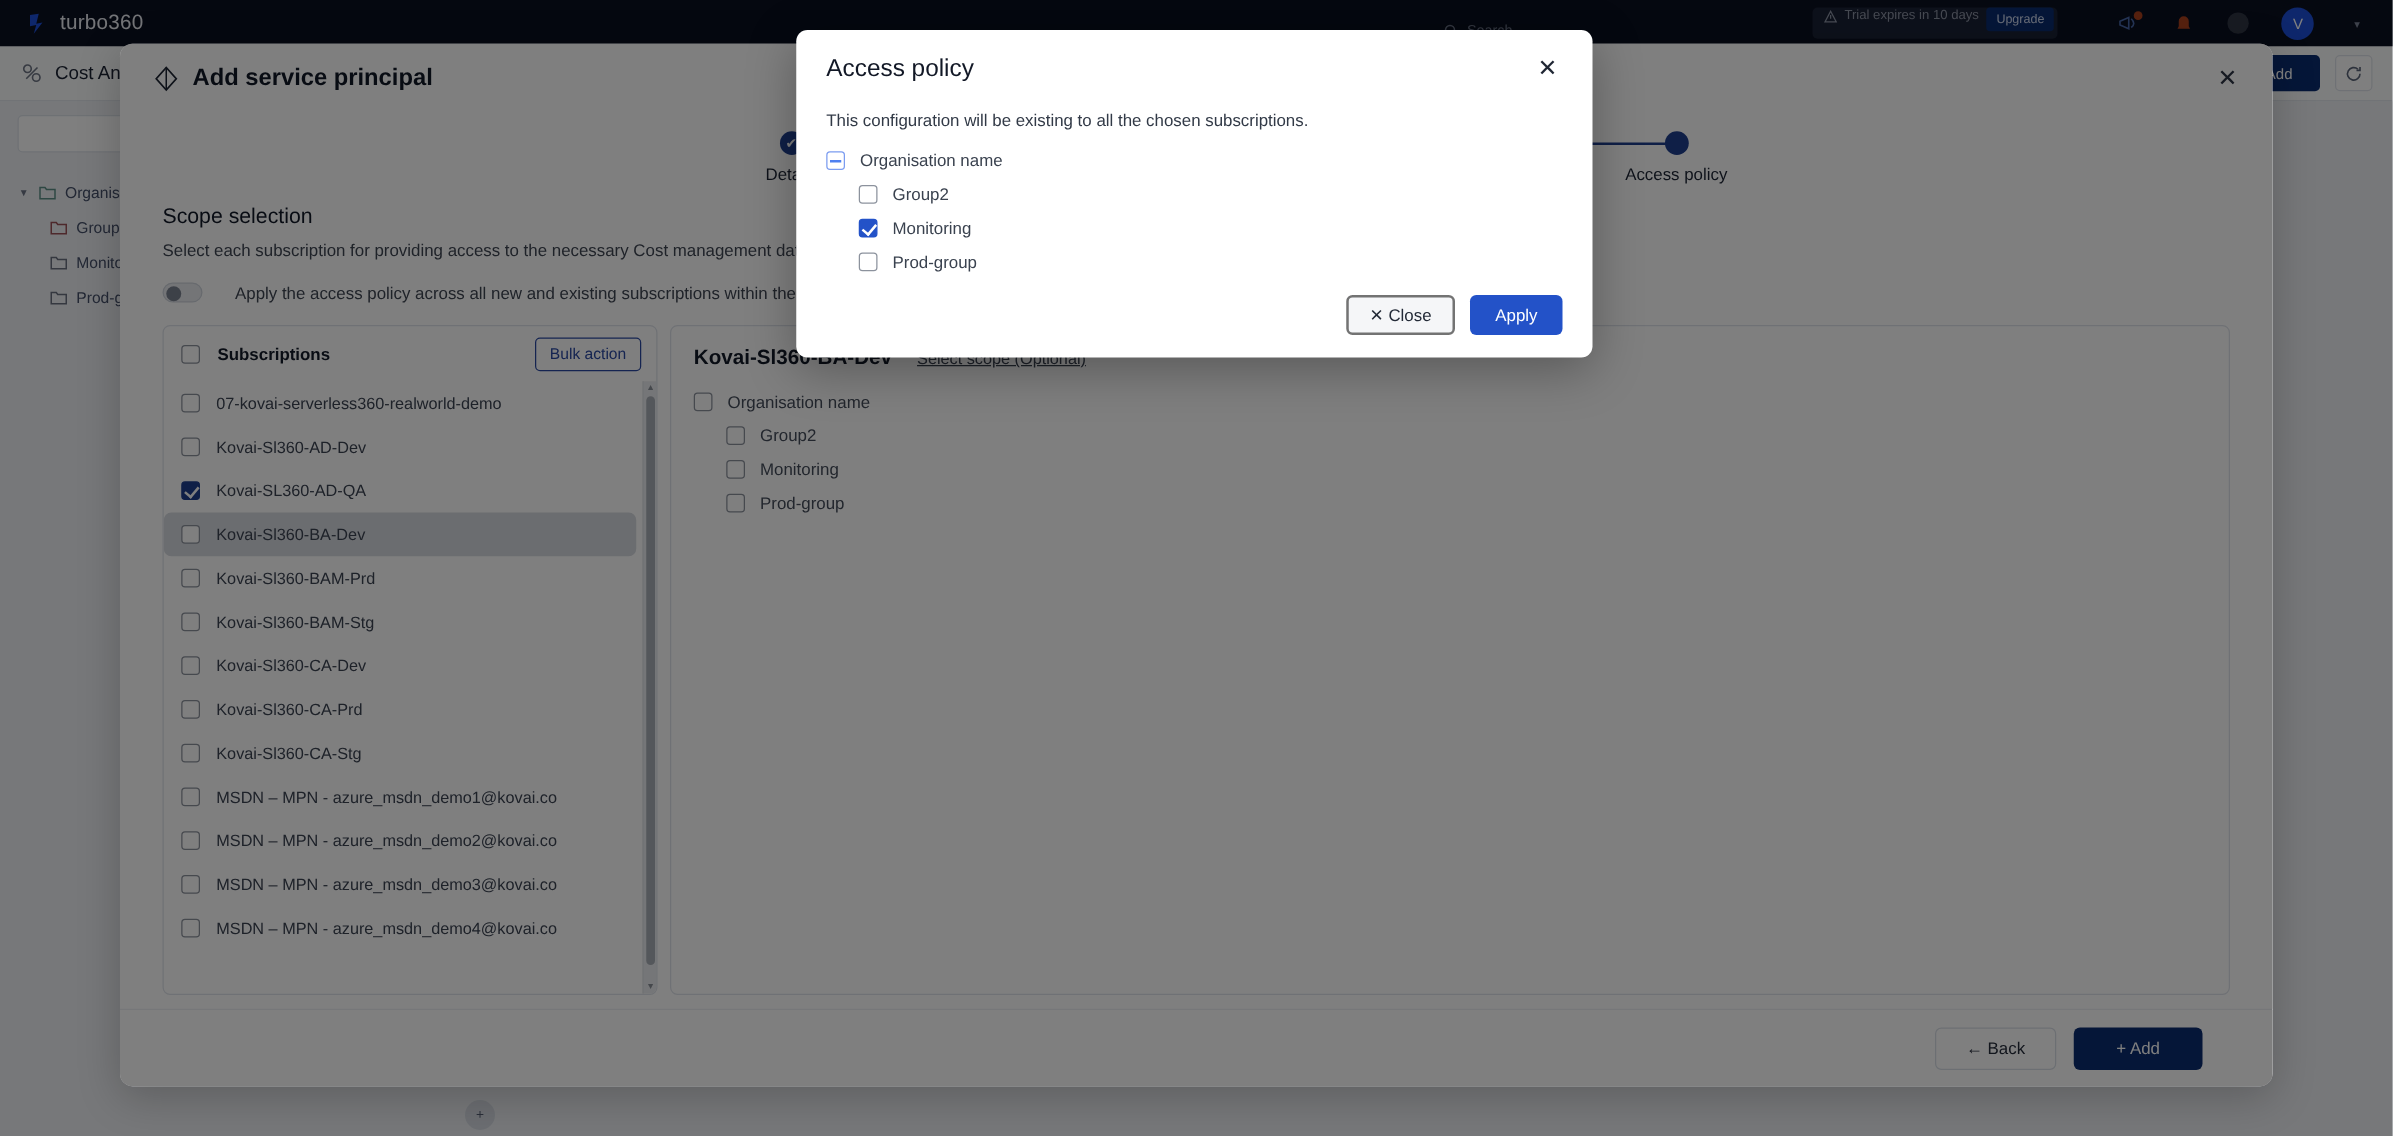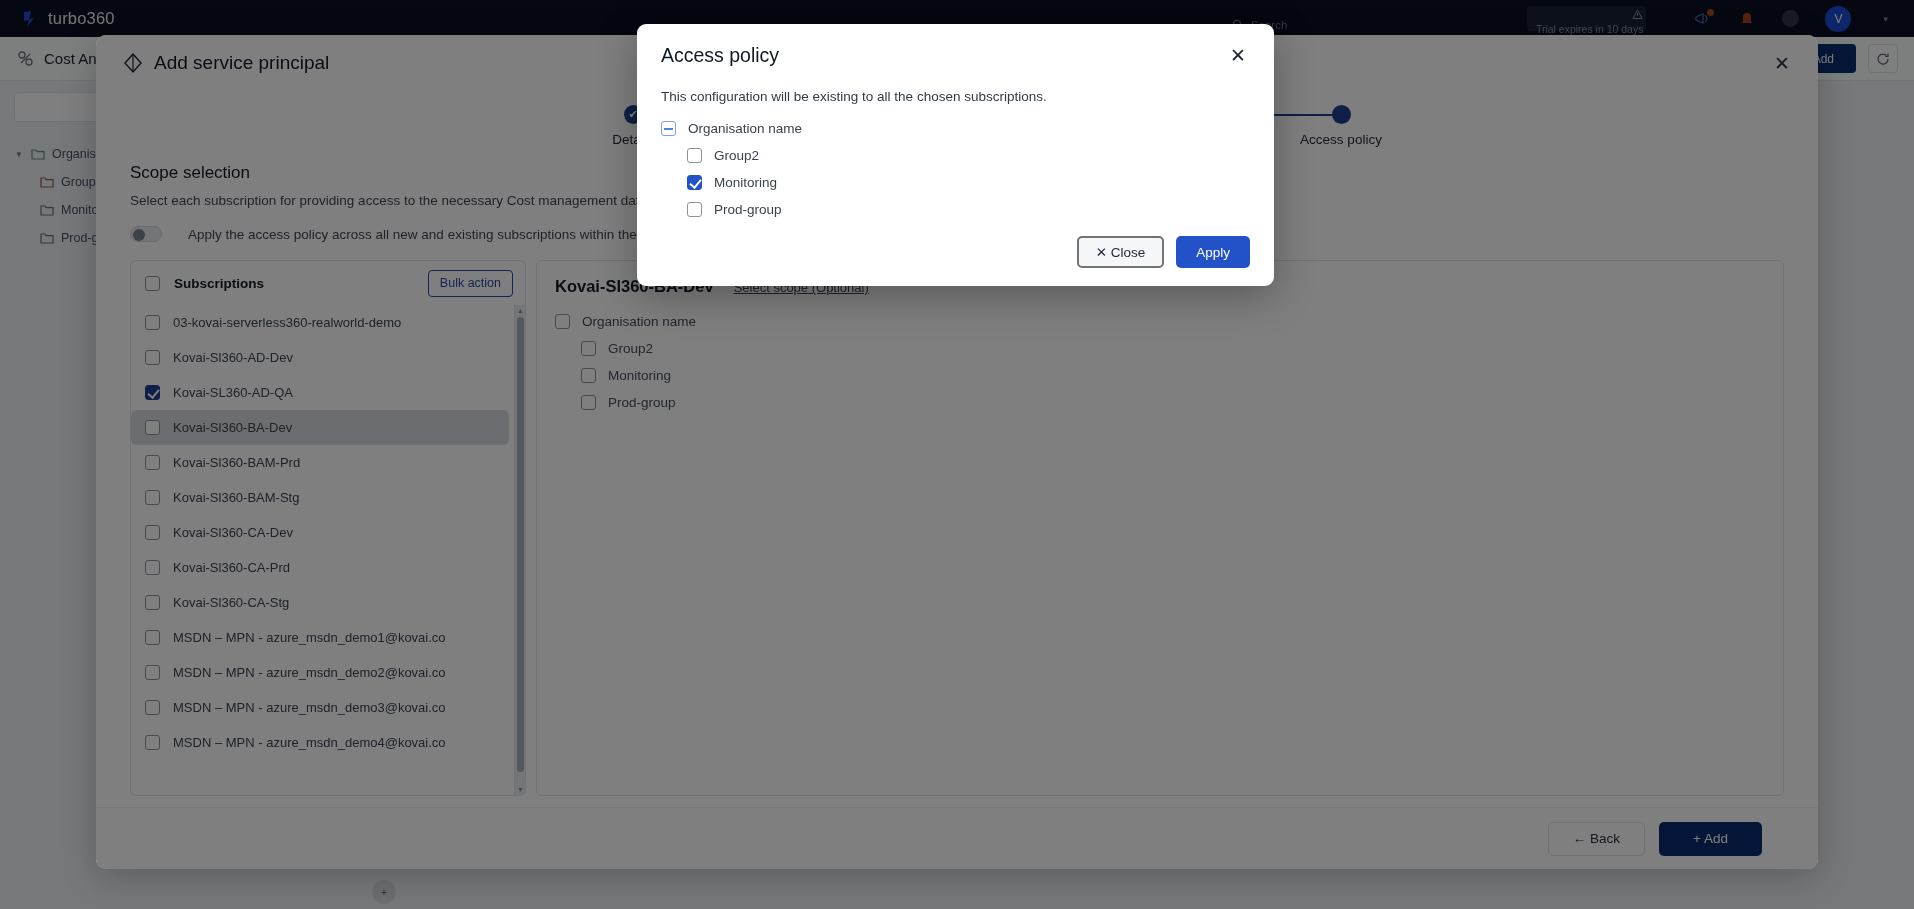--- a/index.html
+++ b/index.html
@@ -24,24 +24,23 @@
   .brand-text {
     color: #e8eaf0; font-size: 16.5px; letter-spacing: .2px; font-weight: 400;
   }
   .topbar-spacer { flex: 1 1 auto; }
   .search-box {
     width: 265px; height: 25px; display: flex; align-items: center; gap: 7px;
     color: #6b7487; font-size: 11.5px; margin-right: 30px; margin-top: 12px;
   }
   .search-box .mag { width: 12px; height: 12px; flex: 0 0 auto; }
   .trial-pill {
-    height: 25px; display: flex; align-items: flex-end; gap: 6px;
+    height: 25px; display: flex; align-items: flex-start; gap: 6px;
     background: #1b2236; border-radius: 4px; padding: 0 3px 0 9px;
     margin-right: 48px;
-    flex-direction: column;
   }
   .trial-pill .warn { width: 11px; height: 11px; }
   .trial-text { color: #8d94a5; font-size: 10.5px; white-space: nowrap; }
   .upgrade-btn {
     background: #0b2d70; color: #cfd9ef; font-size: 10px;
     border: none; border-radius: 3px; height: 19px; padding: 0 8px;
     cursor: pointer;
   }
   .tb-icons { display: flex; align-items: center; gap: 26px; margin-right: 16px; }
   .tb-ico { width: 18px; height: 18px; position: relative; opacity: .75; }
@@ -113,21 +112,21 @@
   
   #sp-wash {
     position: absolute; inset: 0; background: rgba(0,0,0,.50);
     z-index: 20; pointer-events: none;
   }
 
   .sp-head {
     height: 56px; display: flex; align-items: center; padding: 0 22px 0 26px;
   }
   .sp-head-ico { width: 22px; height: 22px; margin-right: 10px; flex: 0 0 auto; }
-  .sp-title { font-size: 19px; color: #111827; font-weight: 400; }
+  .sp-title { font-size: 19px; color: #111827; font-weight: 700; }
   .sp-head-spacer { flex: 1 1 auto; }
   .sp-close {
     font-size: 19px; color: #2d3444; background: none; border: none;
     cursor: pointer; line-height: 1; padding: 4px 6px;
   }
 
   
   .stepper {
     position: relative; height: 62px; margin: 0 240px 0 300px;
   }
@@ -446,21 +445,21 @@
       <div class="pane-left">
         <div class="pl-head">
           <span class="cb soft"></span>
           <span class="pl-head-label">Subscriptions</span>
           <button class="bulk-btn">Bulk action</button>
         </div>
 
         <div class="sub-list" id="sub-list">
             <div class="sub-row">
               <span class="cb soft"></span>
-              <span>03-kovai-serverless360-realworld-demo</span>
+              <span>07-kovai-serverless360-realworld-demo</span>
             </div>
             <div class="sub-row">
               <span class="cb soft"></span>
               <span>Kovai-Sl360-AD-Dev</span>
             </div>
             <div class="sub-row">
               <span class="cb soft checked navy"></span>
               <span>Kovai-SL360-AD-QA</span>
             </div>
             <div class="sub-row hl">

